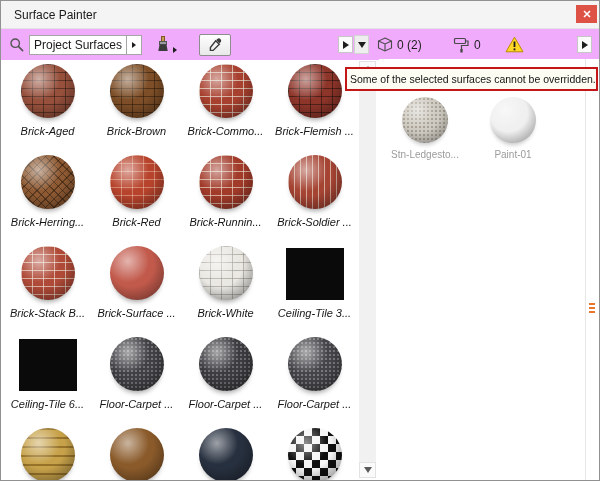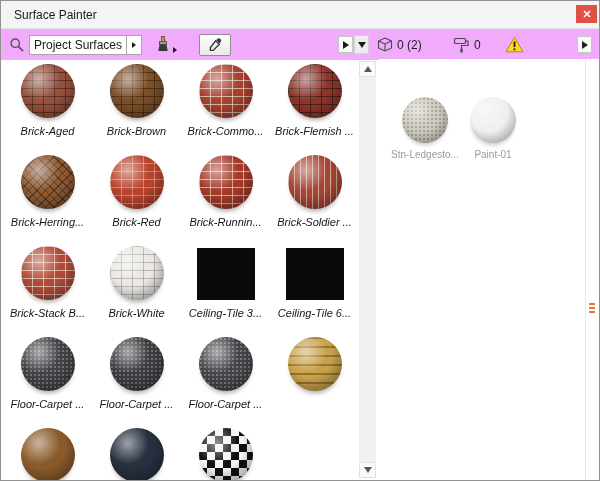--- a/index.html
+++ b/index.html
@@ -28,21 +28,21 @@
   .tri-down.scr{border-top-color:#5a5a5a;}
   .grid{position:absolute;left:2px;top:58px;width:356px;height:423px;display:grid;grid-template-columns:repeat(4,1fr);grid-auto-rows:91px;overflow:hidden;font-style:italic;}
   .tile{display:flex;flex-direction:column;align-items:center;padding-top:5px;cursor:pointer;}
   .thumb{width:54px;height:54px;border-radius:50%;box-shadow:0 5px 5px -3px rgba(0,0,0,0.35);}
   .thumb.square{width:58px;height:52px;border-radius:0;box-shadow:none;margin-top:2px;}
   .tile-label{margin-top:7px;font-size:11px;color:#161616;white-space:nowrap;}
   .vscroll{position:absolute;left:358px;top:60px;width:17px;height:417px;background:#f1f1f1;display:flex;flex-direction:column;}
   .scroll-btn{height:16px;background:#fafafa;border:1px solid #e2e2e2;box-sizing:border-box;display:flex;align-items:center;justify-content:center;cursor:pointer;}
   .scroll-track{flex:1;cursor:pointer;}
   .right-panel{position:absolute;left:378px;top:58px;width:208px;height:421px;background:#fff;}
-  .rp-tiles{display:flex;gap:4px;padding:38px 0 0 14px;}
+  .rp-tiles{display:flex;gap:24px;padding:38px 0 0 14px;}
   .rp-tile{width:64px;display:flex;flex-direction:column;align-items:center;cursor:pointer;}
   .rp-thumb{width:46px;height:46px;border-radius:50%;opacity:0.85;box-shadow:0 4px 4px -2px rgba(0,0,0,0.25);}
   .rp-label{margin-top:6px;font-size:10px;color:#9b9b9b;white-space:nowrap;}
   .override-warning{position:absolute;left:344px;top:66px;right:1px;height:24px;box-sizing:border-box;background:#fcfcf3;border:2px solid #c41616;display:flex;align-items:center;padding:0 3px;z-index:6;overflow:hidden;}
   .override-warning span{font-size:10.5px;color:#141414;white-space:nowrap;}
   .edge-strip{position:absolute;right:0;top:58px;width:13px;height:423px;border-left:1px solid #e7e7e7;background:#fff;}
   .grip{position:absolute;top:244px;left:3px;display:flex;flex-direction:column;gap:2px;cursor:pointer;}
   .grip i{width:6px;height:2px;background:#e8762c;display:block;}
 </style>
 </head>
@@ -156,20 +156,24 @@
       </div>
       <div class="tile">
         <div class="thumb" style="background-color: rgb(166, 68, 52); background-image: radial-gradient(circle at 33% 28%, rgba(255, 255, 255, 0.55), rgba(255, 255, 255, 0) 40%), radial-gradient(circle at 40% 34%, rgba(0, 0, 0, 0) 46%, rgba(0, 0, 0, 0.5) 97%), repeating-linear-gradient(90deg, rgba(230, 214, 198, 0.7) 0px, rgba(230, 214, 198, 0.7) 1px, transparent 1px, transparent 6px); background-size: auto, auto, auto;"></div>
         <div class="tile-label">Brick-Soldier ...</div>
       </div>
       <div class="tile">
         <div class="thumb" style="background-color: rgb(176, 74, 56); background-image: radial-gradient(circle at 33% 28%, rgba(255, 255, 255, 0.55), rgba(255, 255, 255, 0) 40%), radial-gradient(circle at 40% 34%, rgba(0, 0, 0, 0) 46%, rgba(0, 0, 0, 0.5) 97%), repeating-linear-gradient(rgba(235, 220, 205, 0.7) 0px, rgba(235, 220, 205, 0.7) 1px, transparent 1px, transparent 8px), repeating-linear-gradient(90deg, rgba(235, 220, 205, 0.7) 0px, rgba(235, 220, 205, 0.7) 1px, transparent 1px, transparent 11px); background-size: auto, auto, auto, auto;"></div>
         <div class="tile-label">Brick-Stack B...</div>
       </div>
       <div class="tile">
+        <div class="thumb" style="background-color: rgb(194, 90, 76); background-image: radial-gradient(circle at 33% 28%, rgba(255, 255, 255, 0.55), rgba(255, 255, 255, 0) 40%), radial-gradient(circle at 40% 34%, rgba(0, 0, 0, 0) 46%, rgba(0, 0, 0, 0.5) 97%); background-size: auto, auto;"></div>
+        <div class="tile-label">Brick-Surface ...</div>
+      </div>
+      <div class="tile">
         <div class="thumb" style="background-color: rgb(234, 232, 227); background-image: radial-gradient(circle at 33% 28%, rgba(255, 255, 255, 0.55), rgba(255, 255, 255, 0) 40%), radial-gradient(circle at 40% 34%, rgba(0, 0, 0, 0) 46%, rgba(0, 0, 0, 0.5) 97%), repeating-linear-gradient(rgba(150, 146, 138, 0.6) 0px, rgba(150, 146, 138, 0.6) 1px, transparent 1px, transparent 8px), repeating-linear-gradient(90deg, rgba(150, 146, 138, 0.6) 0px, rgba(150, 146, 138, 0.6) 1px, transparent 1px, transparent 11px); background-size: auto, auto, auto, auto;"></div>
         <div class="tile-label">Brick-White</div>
       </div>
       <div class="tile">
         <div class="thumb square" style="background: rgb(10, 10, 10);"></div>
         <div class="tile-label">Ceiling-Tile 3...</div>
       </div>
       <div class="tile">
         <div class="thumb square" style="background: rgb(10, 10, 10);"></div>
         <div class="tile-label">Ceiling-Tile 6...</div>
@@ -220,20 +224,23 @@
           <div class="rp-thumb" style="background-color: rgb(200, 195, 184); background-image: radial-gradient(circle at 33% 28%, rgba(255, 255, 255, 0.55), rgba(255, 255, 255, 0) 40%), radial-gradient(circle at 40% 34%, rgba(0, 0, 0, 0) 46%, rgba(0, 0, 0, 0.5) 97%), radial-gradient(rgba(130, 122, 108, 0.7) 1px, transparent 1.4px); background-size: auto, auto, 4px 4px;"></div>
           <div class="rp-label">Stn-Ledgesto...</div>
         </div>
         <div class="rp-tile">
           <div class="rp-thumb" style="background-color: rgb(238, 238, 238); background-image: radial-gradient(circle at 33% 28%, rgba(255, 255, 255, 0.55), rgba(255, 255, 255, 0) 40%), radial-gradient(circle at 40% 34%, rgba(0, 0, 0, 0) 46%, rgba(0, 0, 0, 0.5) 97%); background-size: auto, auto;"></div>
           <div class="rp-label">Paint-01</div>
         </div>
     </div>
   </div>
 
+  <div class="override-warning">
+    <span>Some of the selected surfaces cannot be overridden.</span>
+  </div>
 
   <div class="edge-strip">
     <div class="grip">
         <i></i>
         <i></i>
         <i></i>
       </div>
   </div>
 
 </div>

